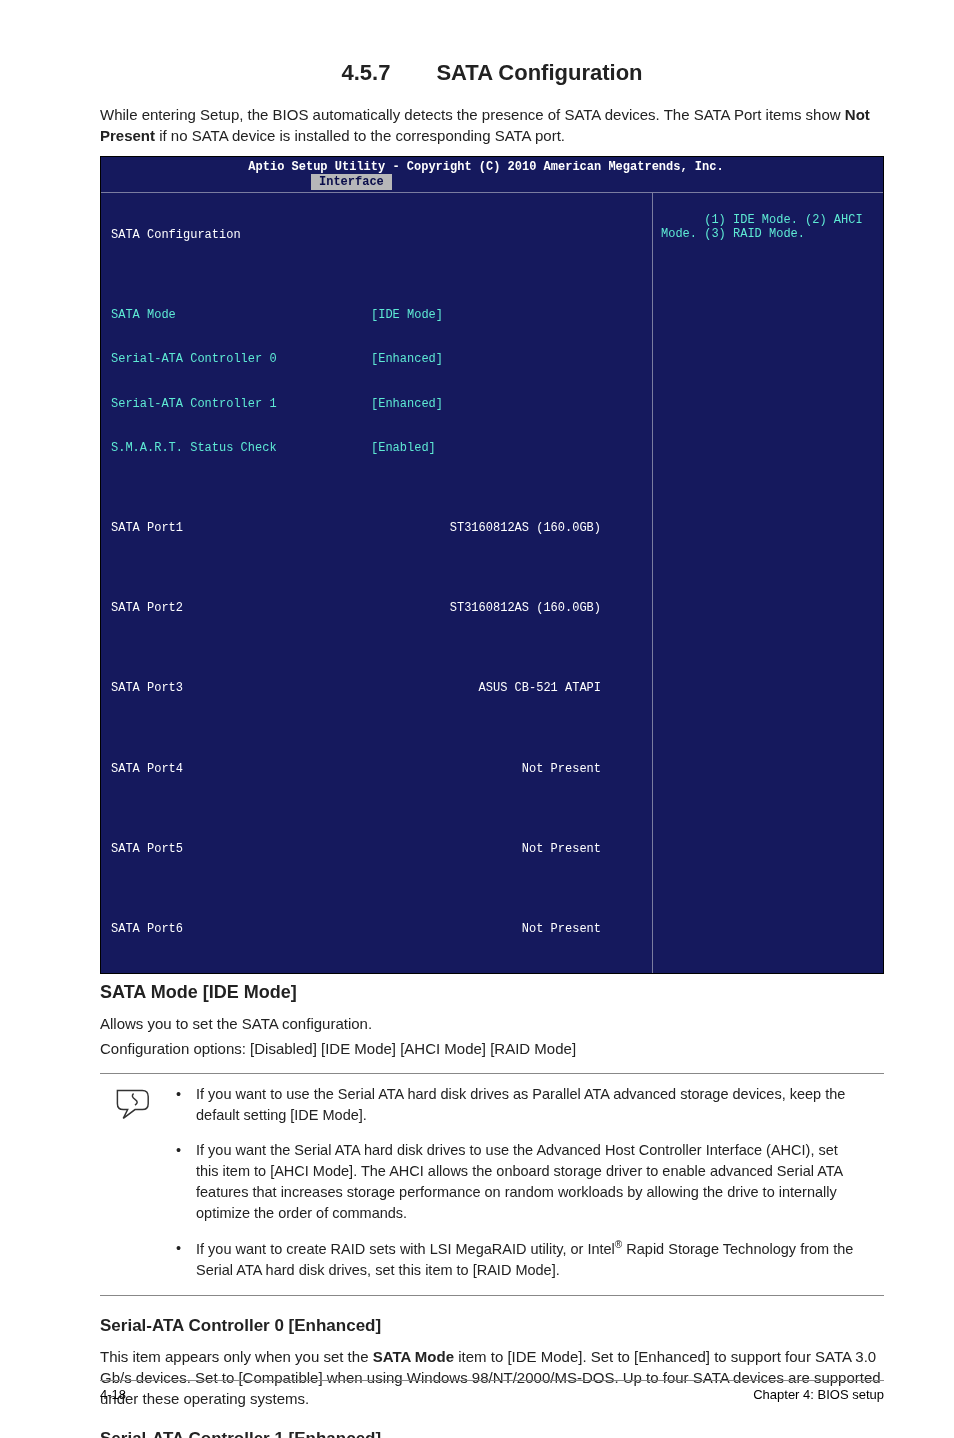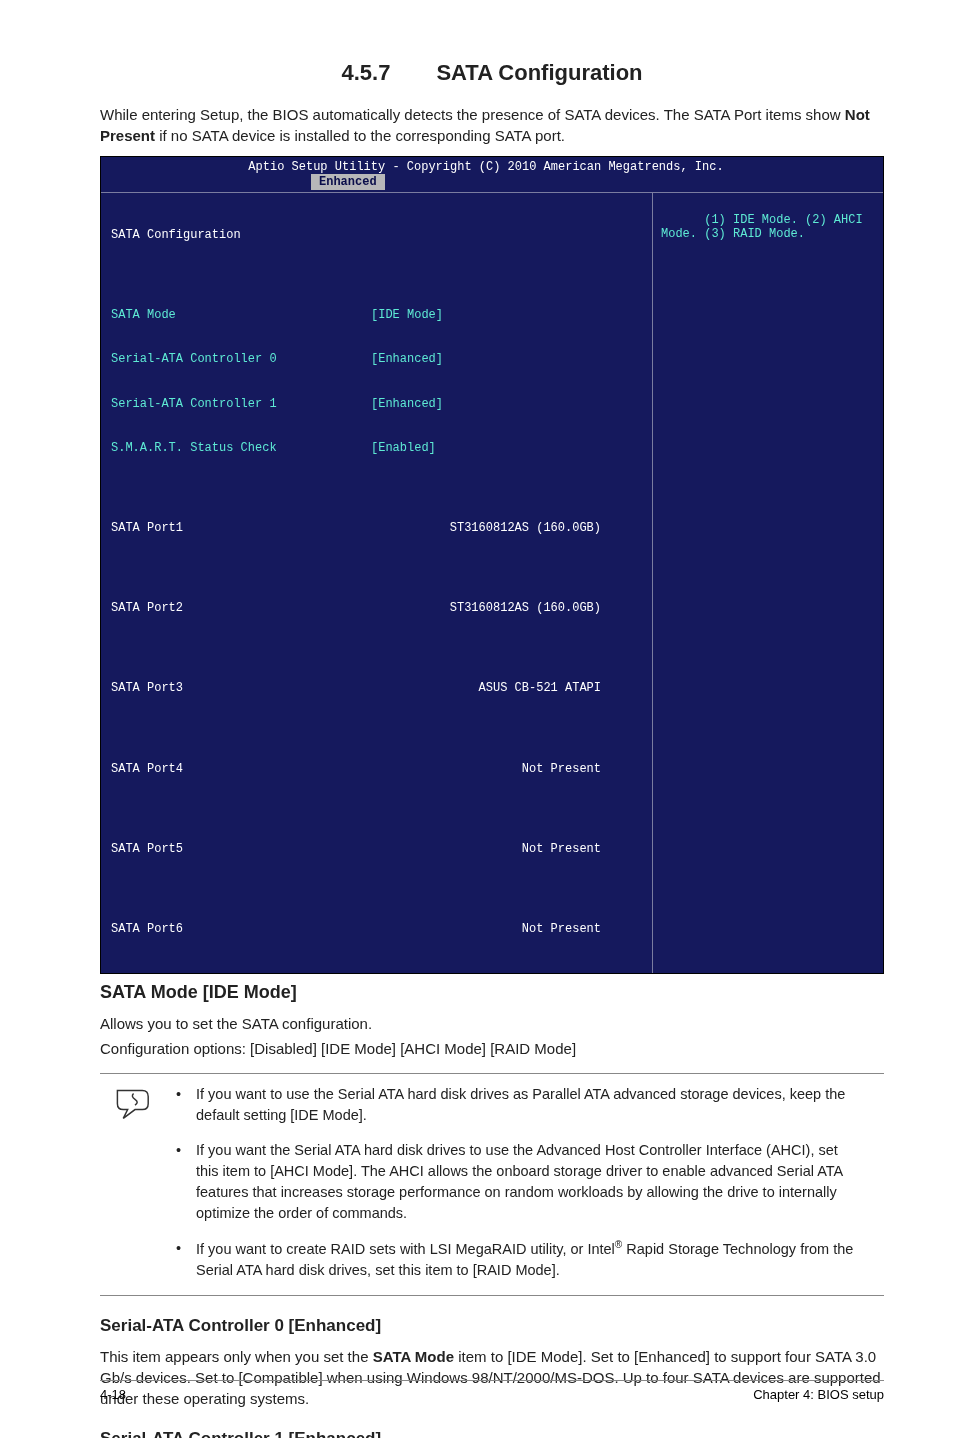--- a/index.html
+++ b/index.html
@@ -32,21 +32,21 @@
     background: #15195d;
     color: #fff;
     font-family: "Courier New", monospace;
     font-size: 12px;
     margin: 10px 0 8px 0;
     border: 1px solid #000;
   }
   .bios-title {
     text-align: center;
     padding: 3px 12px 0 0;
-    font-weight: normal;
+    font-weight: bold;
   }
   .bios-tab-row {
     padding: 0 0 2px 0;
   }
   .bios-tab {
     background: #b7b7b9;
     color: #0a0d4a;
     font-weight: bold;
     padding: 1px 8px;
     display: inline-block;
@@ -143,21 +143,21 @@
   <span>4.5.7</span><span class="gap"></span><span>SATA Configuration</span>
 </h2>
 
 <p class="body">
   <span>While entering Setup, the BIOS automatically detects the presence of SATA devices. The SATA Port items show </span><span class="bold">Not Present</span><span> if no SATA device is installed to the corresponding SATA port.</span>
 </p>
 
 <div class="bios">
   <div class="bios-title">Aptio Setup Utility - Copyright (C) 2010 American Megatrends, Inc.</div>
   <div class="bios-tab-row">
-    <span class="bios-tab">Enhanced</span>
+    <span class="bios-tab">Interface</span>
   </div>
   <hr class="bios-hr">
   <div class="bios-body">
     <div class="bios-left">
       <div class="bios-row white">SATA Configuration</div>
       <div class="bios-gap"></div>
       <div class="bios-row cyan"><span class="label">SATA Mode</span><span class="val">[IDE Mode]</span></div>
       <div class="bios-row cyan"><span class="label">Serial-ATA Controller 0</span><span class="val">[Enhanced]</span></div>
       <div class="bios-row cyan"><span class="label">Serial-ATA Controller 1</span><span class="val">[Enhanced]</span></div>
       <div class="bios-row cyan"><span class="label">S.M.A.R.T. Status Check</span><span class="val">[Enabled]</span></div>

